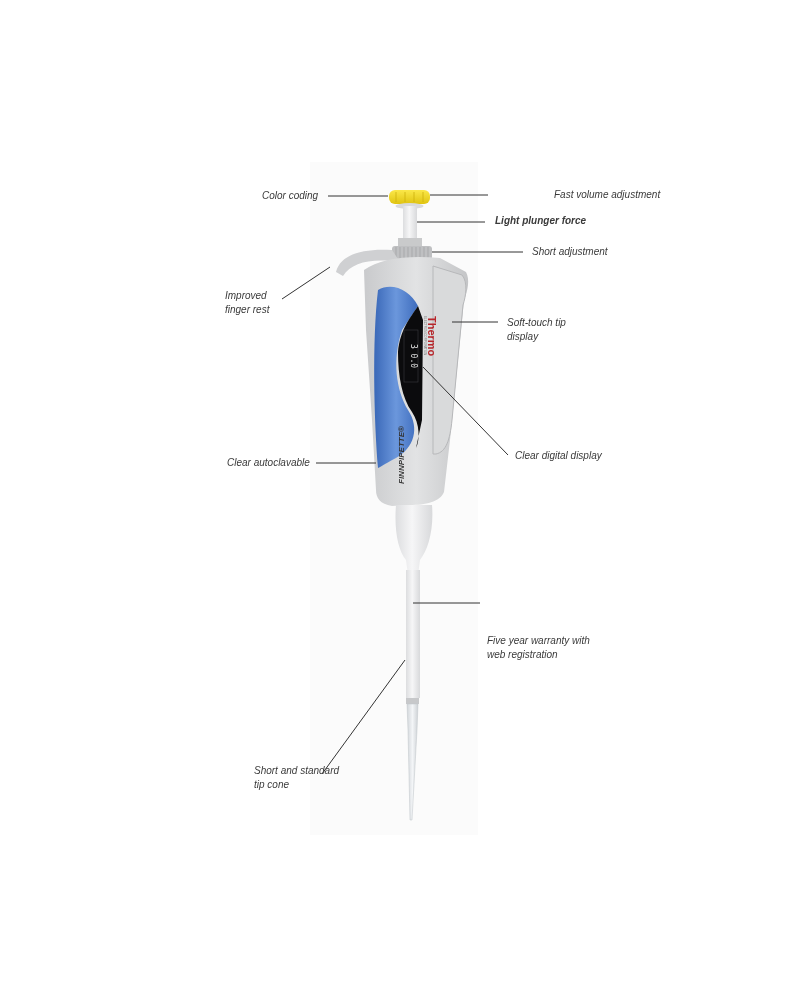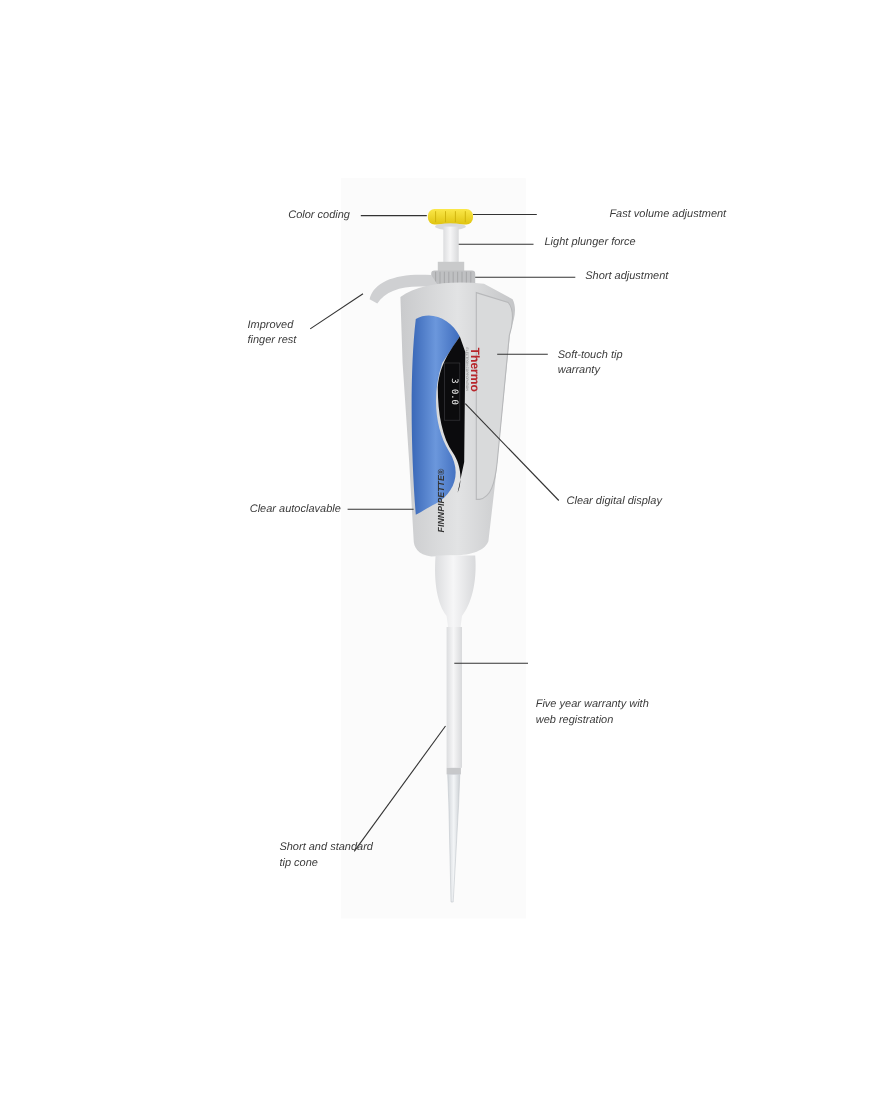--- a/index.html
+++ b/index.html
@@ -111,24 +111,24 @@
     <line x1="452" y1="322" x2="498" y2="322"></line>
     <line x1="423" y1="367" x2="508" y2="455"></line>
     <line x1="316" y1="463" x2="376" y2="463"></line>
     <line x1="413" y1="603" x2="480" y2="603"></line>
     <line x1="322" y1="774" x2="405" y2="660"></line>
   </g>
 </svg>
 
 <div class="label" style="left:262px; top:189px;text-align:right;">Color coding</div>
 <div class="label" style="left:510px; top:188px;margin-left:44px;">Fast volume adjustment</div>
-<div class="label" style="left:495px; top:214px;">Light plunger force</div>
+<div class="label" style="left:495px; top:214px;font-weight:bold;">Light plunger force</div>
 <div class="label" style="left:532px; top:245px;">Short adjustment</div>
 <div class="label" style="left:225px; top:289px;">Improved
 finger rest</div>
 <div class="label" style="left:507px; top:316px;">Soft-touch tip
-warranty</div>
+display</div>
 <div class="label" style="left:515px; top:449px;">Clear digital display</div>
 <div class="label" style="left:227px; top:456px;">Clear autoclavable</div>
 <div class="label" style="left:487px; top:590px;margin-top:44px;">Five year warranty with
 web registration</div>
 <div class="label" style="left:230px; top:764px;margin-left:24px;">Short and standard
 tip cone</div>
 
 </body></html>

